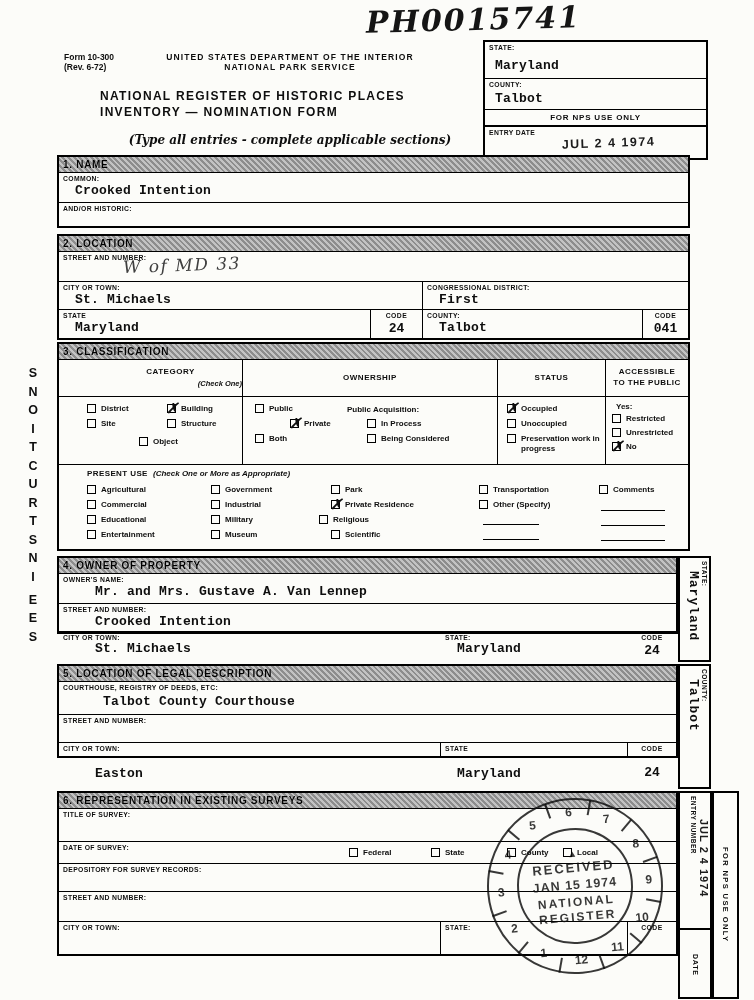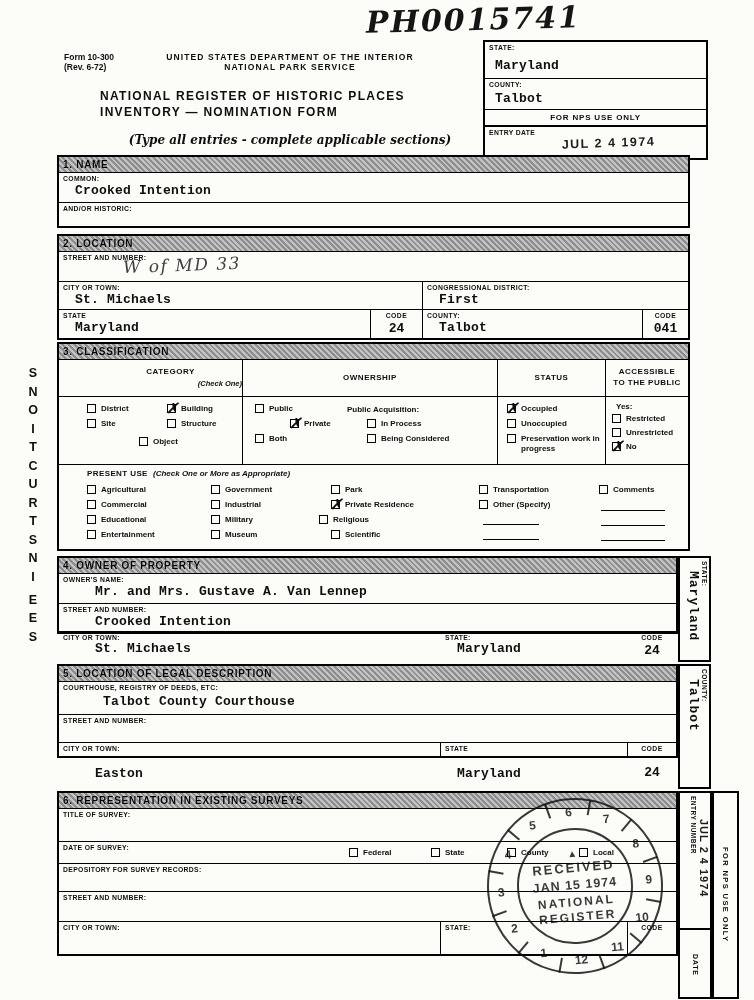--- a/index.html
+++ b/index.html
@@ -450,21 +450,21 @@
         <span>Federal</span>
         </span>
       <span class="cbi" style="left:372px;top:6px;">
         <i class="cb"></i>
         <span>State</span>
         </span>
       <span class="cbi" style="left:448px;top:6px;">
         <i class="cb"></i>
         <span>County</span>
         </span>
-      <span class="cbi" style="left:520px;top:6px;">
+      <span class="cbi" style="left:504px;top:6px;">
         <i class="cb"></i>
         <span>Local</span>
         </span>
     </div>
     <div class="row" style="top:71px;height:28px;">
       <span class="tinylbl">DEPOSITORY FOR SURVEY RECORDS:</span>
     </div>
     <div class="row" style="top:99px;height:30px;">
       <span class="tinylbl">STREET AND NUMBER:</span>
     </div>

